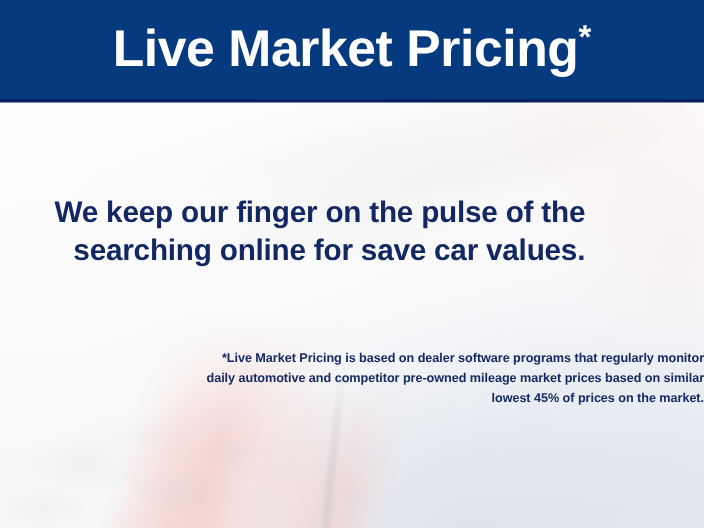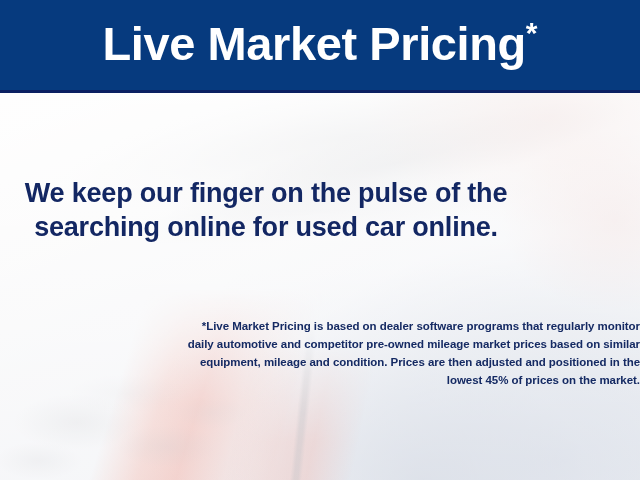--- a/index.html
+++ b/index.html
@@ -188,21 +188,21 @@
     letter-spacing: 0;
   }
 
   
   #headline-block {
     position: absolute;
     left: 0;
     top: 176px;
     width: 532px;
     z-index: 4;
-    text-align: center;
+    text-align: right;
   }
   .headline-line {
     color: #132763;
     font-size: 27px;
     font-weight: bold;
     line-height: 34px;
     letter-spacing: -0.2px;
     white-space: nowrap;
   }
 
@@ -243,23 +243,22 @@
   <div class="bg-layer bg-pillar"></div>
   <div class="bg-layer bg-mottle"></div>
   <div class="bg-layer bg-wash"></div>
 
   <div id="header-banner">
     <h1 id="banner-title"><span>Live Market Pricing</span><span class="asterisk">*</span></h1>
   </div>
 
   <div id="headline-block">
     <div class="headline-line">We keep our finger on the pulse of the</div>
-    <div class="headline-line">searching online for used car online.</div>
+    <div class="headline-line">searching online for save car values.</div>
   </div>
 
   <div id="disclaimer-block">
     <div class="disclaimer-line">*Live Market Pricing is based on dealer software programs that regularly monitor</div>
     <div class="disclaimer-line">daily automotive and competitor pre-owned mileage market prices based on similar</div>
-    <div class="disclaimer-line">equipment, mileage and condition. Prices are then adjusted and positioned in the</div>
     <div class="disclaimer-line">lowest 45% of prices on the market.</div>
   </div>
 
 </div>
 
 </body></html>

